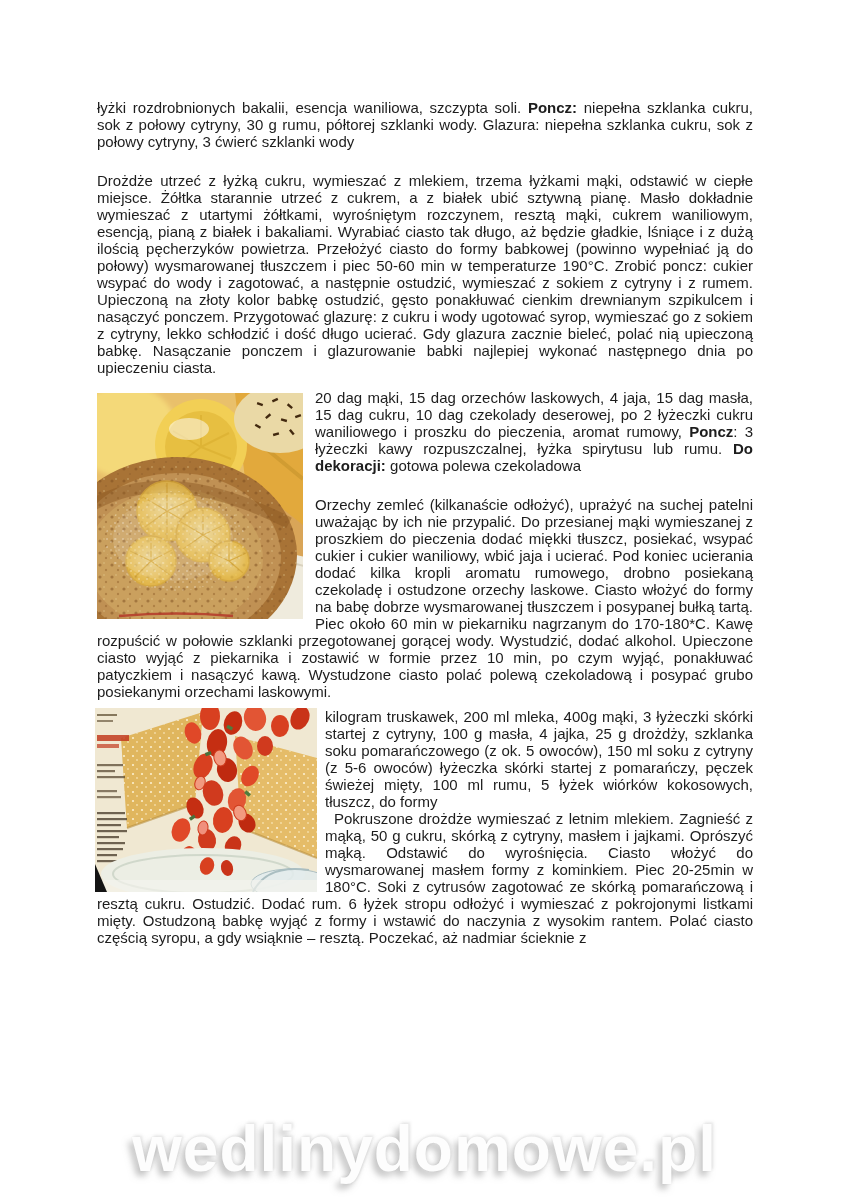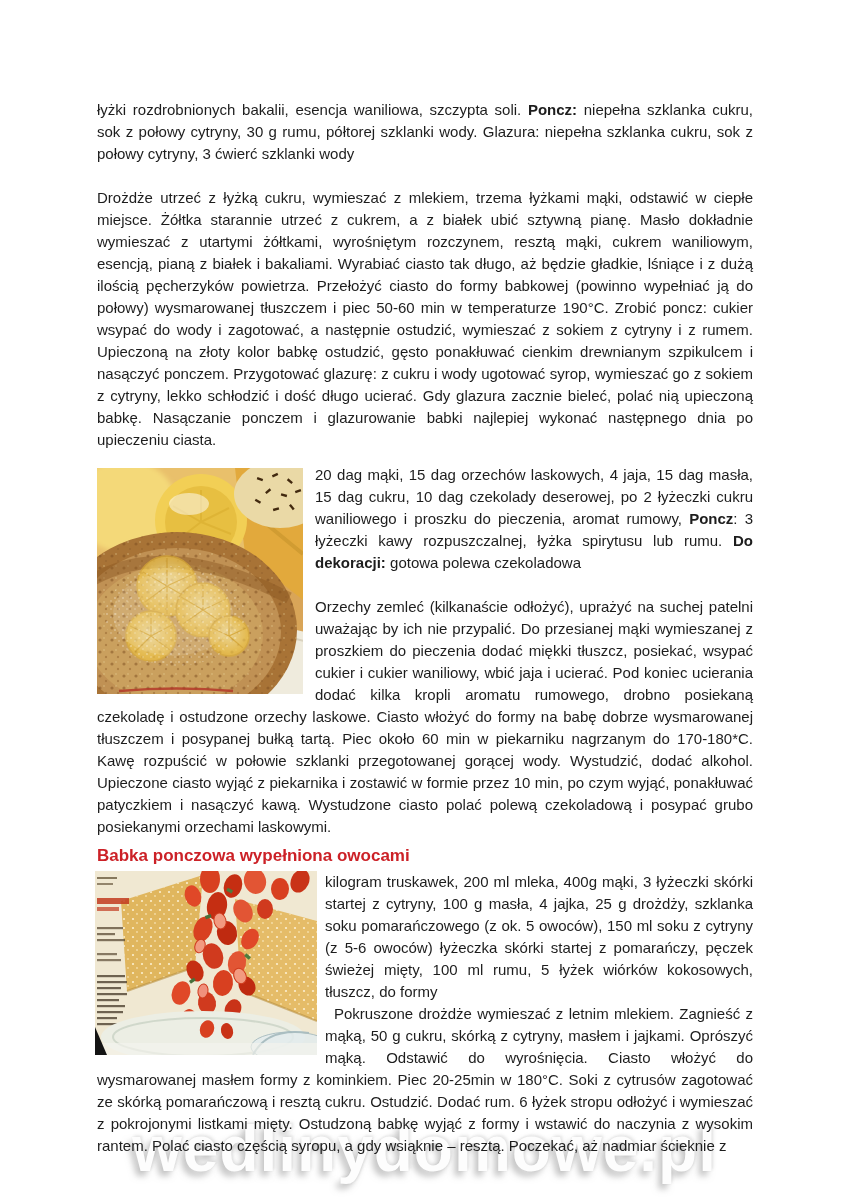--- a/index.html
+++ b/index.html
@@ -8,21 +8,21 @@
     background:#ffffff;
     position:relative;
     overflow:hidden;
     font-family:"Liberation Sans","DejaVu Sans",sans-serif;
   }
   .content {
     position:absolute; left:97px; top:99px; width:656px;
     z-index:2;
   }
   .body-text {
-    font-size:15px; line-height:22px;
+    font-size:15px; line-height:17px;
     text-align:justify;
     color:#1d1d1d;
     margin:0 0 22px 0;
   }
   .tight { margin-bottom:13px; }
   .m0 { margin:0; }
   .mb8 { margin-bottom:8px; }
   .indent { text-indent:9px; }
   h2.recipe-heading {
     font-size:17px; line-height:20px; font-weight:bold;
@@ -126,21 +126,20 @@
         <ellipse cx="76" cy="146" rx="60" ry="42" fill="#ffffff" opacity="0.12"></ellipse>
         <path d="M22,223 Q80,218 136,223" stroke="#b23226" stroke-width="2.5" fill="none" opacity="0.8"></path>
       </svg>
     </div>
 
     <p class="body-text"><span>20 dag mąki, 15 dag orzechów laskowych, 4 jaja, 15 dag masła, 15 dag cukru, 10 dag czekolady deserowej, po 2 łyżeczki cukru waniliowego i proszku do pieczenia, aromat rumowy, </span><span style="font-weight: bold;">Poncz</span><span>: 3 łyżeczki kawy rozpuszczalnej, łyżka spirytusu lub rumu. </span><span style="font-weight: bold;">Do dekoracji:</span><span> gotowa polewa czekoladowa</span></p>
     <p class="body-text mb8">Orzechy zemleć (kilkanaście odłożyć), uprażyć na suchej patelni uważając by ich nie przypalić. Do przesianej mąki wymieszanej z proszkiem do pieczenia dodać miękki tłuszcz, posiekać, wsypać cukier i cukier waniliowy, wbić jaja i ucierać. Pod koniec ucierania dodać kilka kropli aromatu rumowego, drobno posiekaną czekoladę i ostudzone orzechy laskowe. Ciasto włożyć do formy na babę dobrze wysmarowanej tłuszczem i posypanej bułką tartą. Piec około 60 min w piekarniku nagrzanym do 170-180*C. Kawę rozpuścić w połowie szklanki przegotowanej gorącej wody. Wystudzić, dodać alkohol. Upieczone ciasto wyjąć z piekarnika i zostawić w formie przez 10 min, po czym wyjąć, ponakłuwać patyczkiem i nasączyć kawą. Wystudzone ciasto polać polewą czekoladową i posypać grubo posiekanymi orzechami laskowymi.</p>
   </section>
 
   <section>
-    <h2 class="recipe-heading">Babka ponczowa wypełniona owocami</h2>
 
     <div class="photo photo-2">
 
       <svg width="222" height="184" viewBox="0 0 222 184" xmlns="http://www.w3.org/2000/svg">
         <defs>
           <pattern id="coco" width="9" height="9" patternUnits="userSpaceOnUse">
             <circle cx="2" cy="3" r="1.1" fill="#fff7e0" opacity="0.85"></circle>
             <circle cx="6" cy="7" r="0.9" fill="#fdeec8" opacity="0.7"></circle>
           </pattern>
         </defs>

